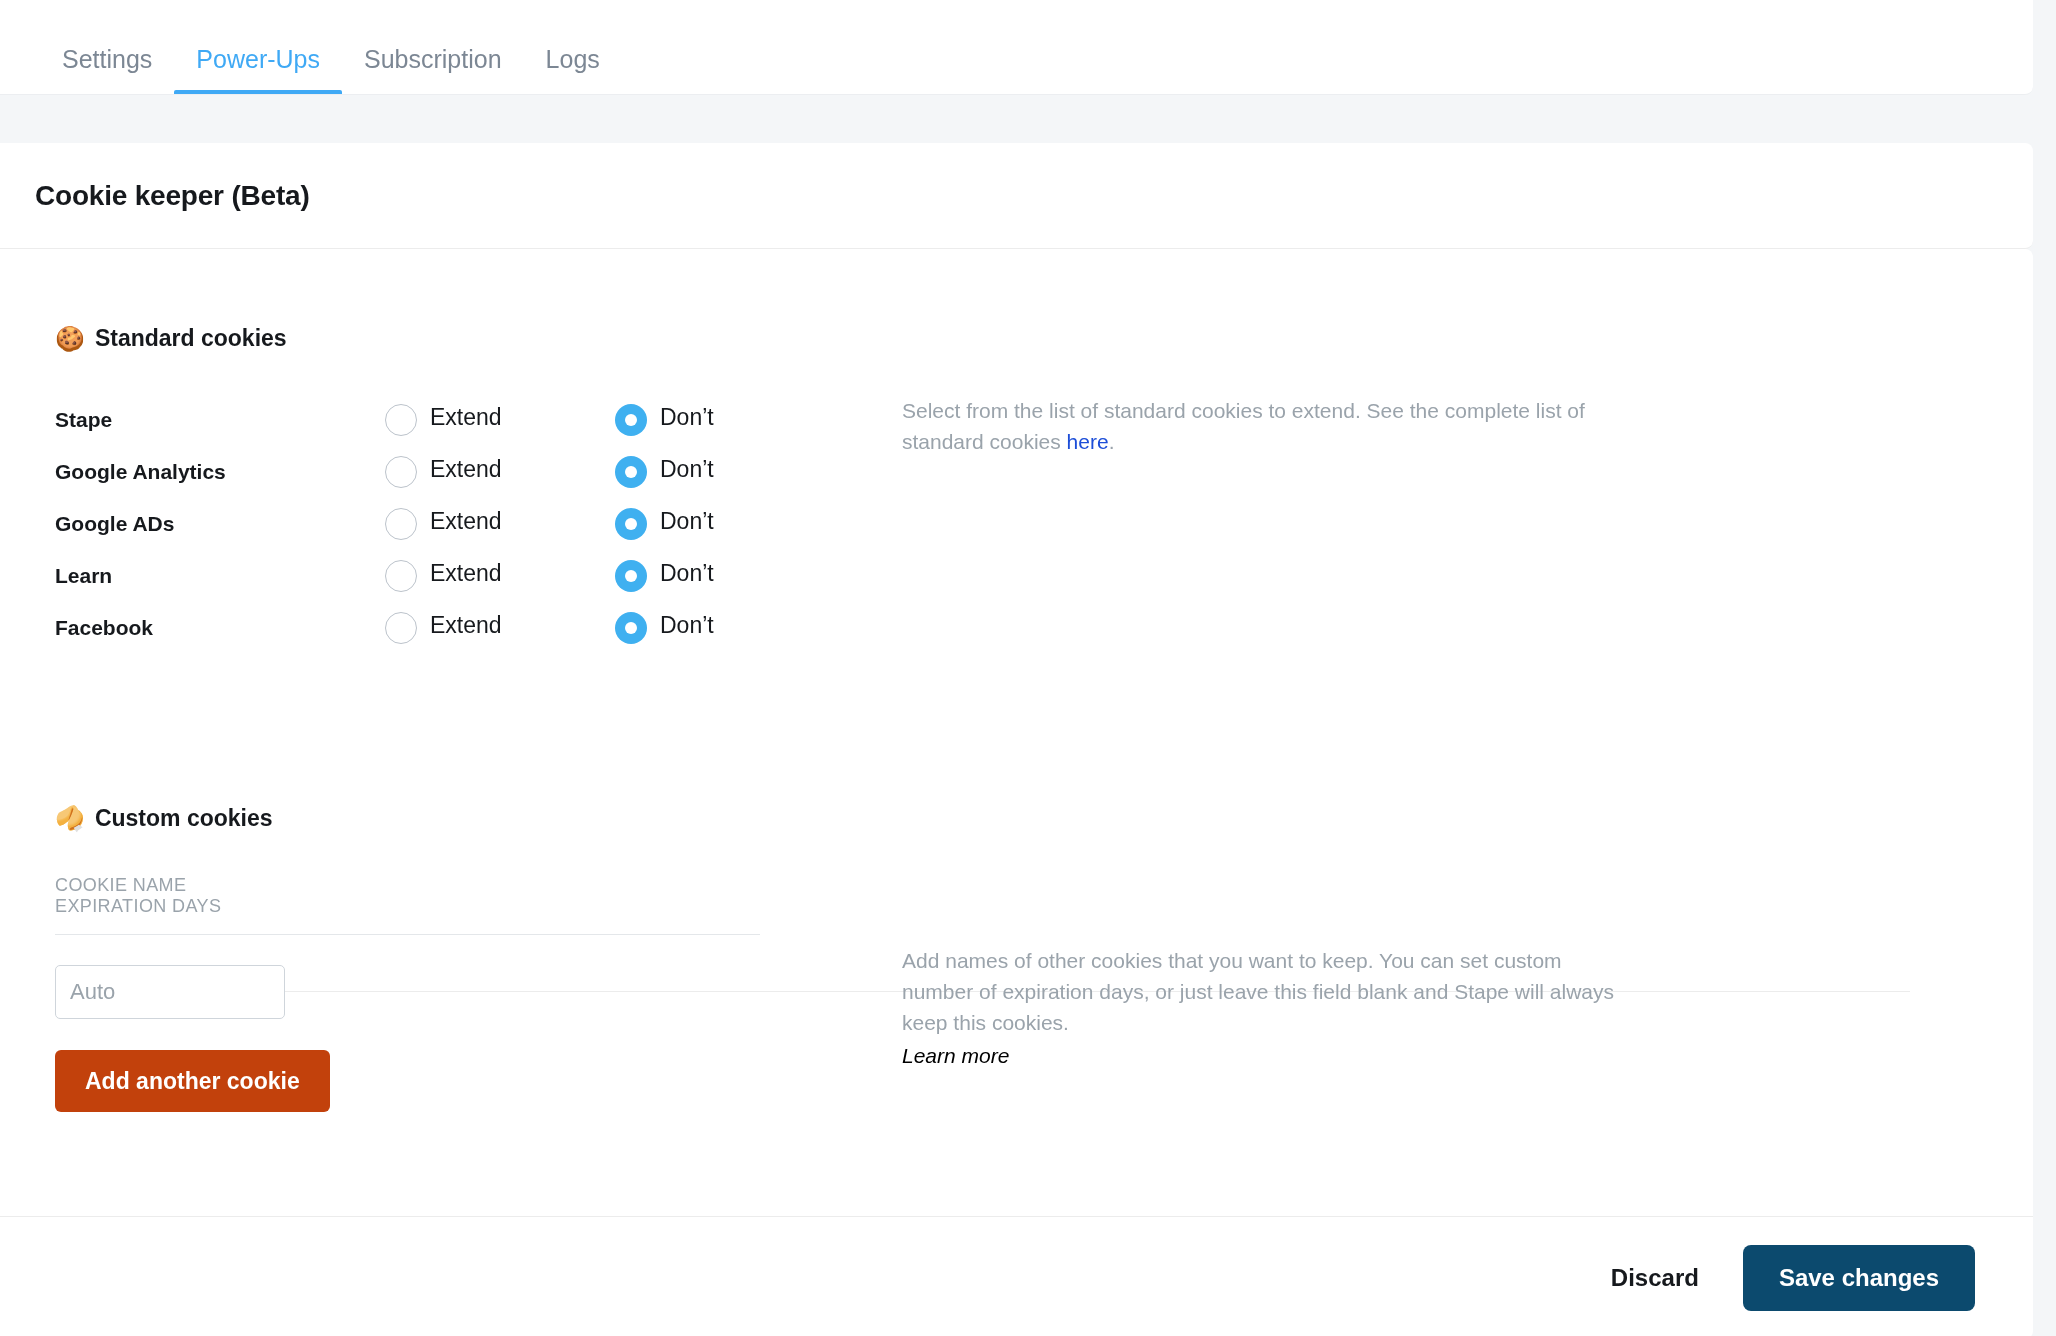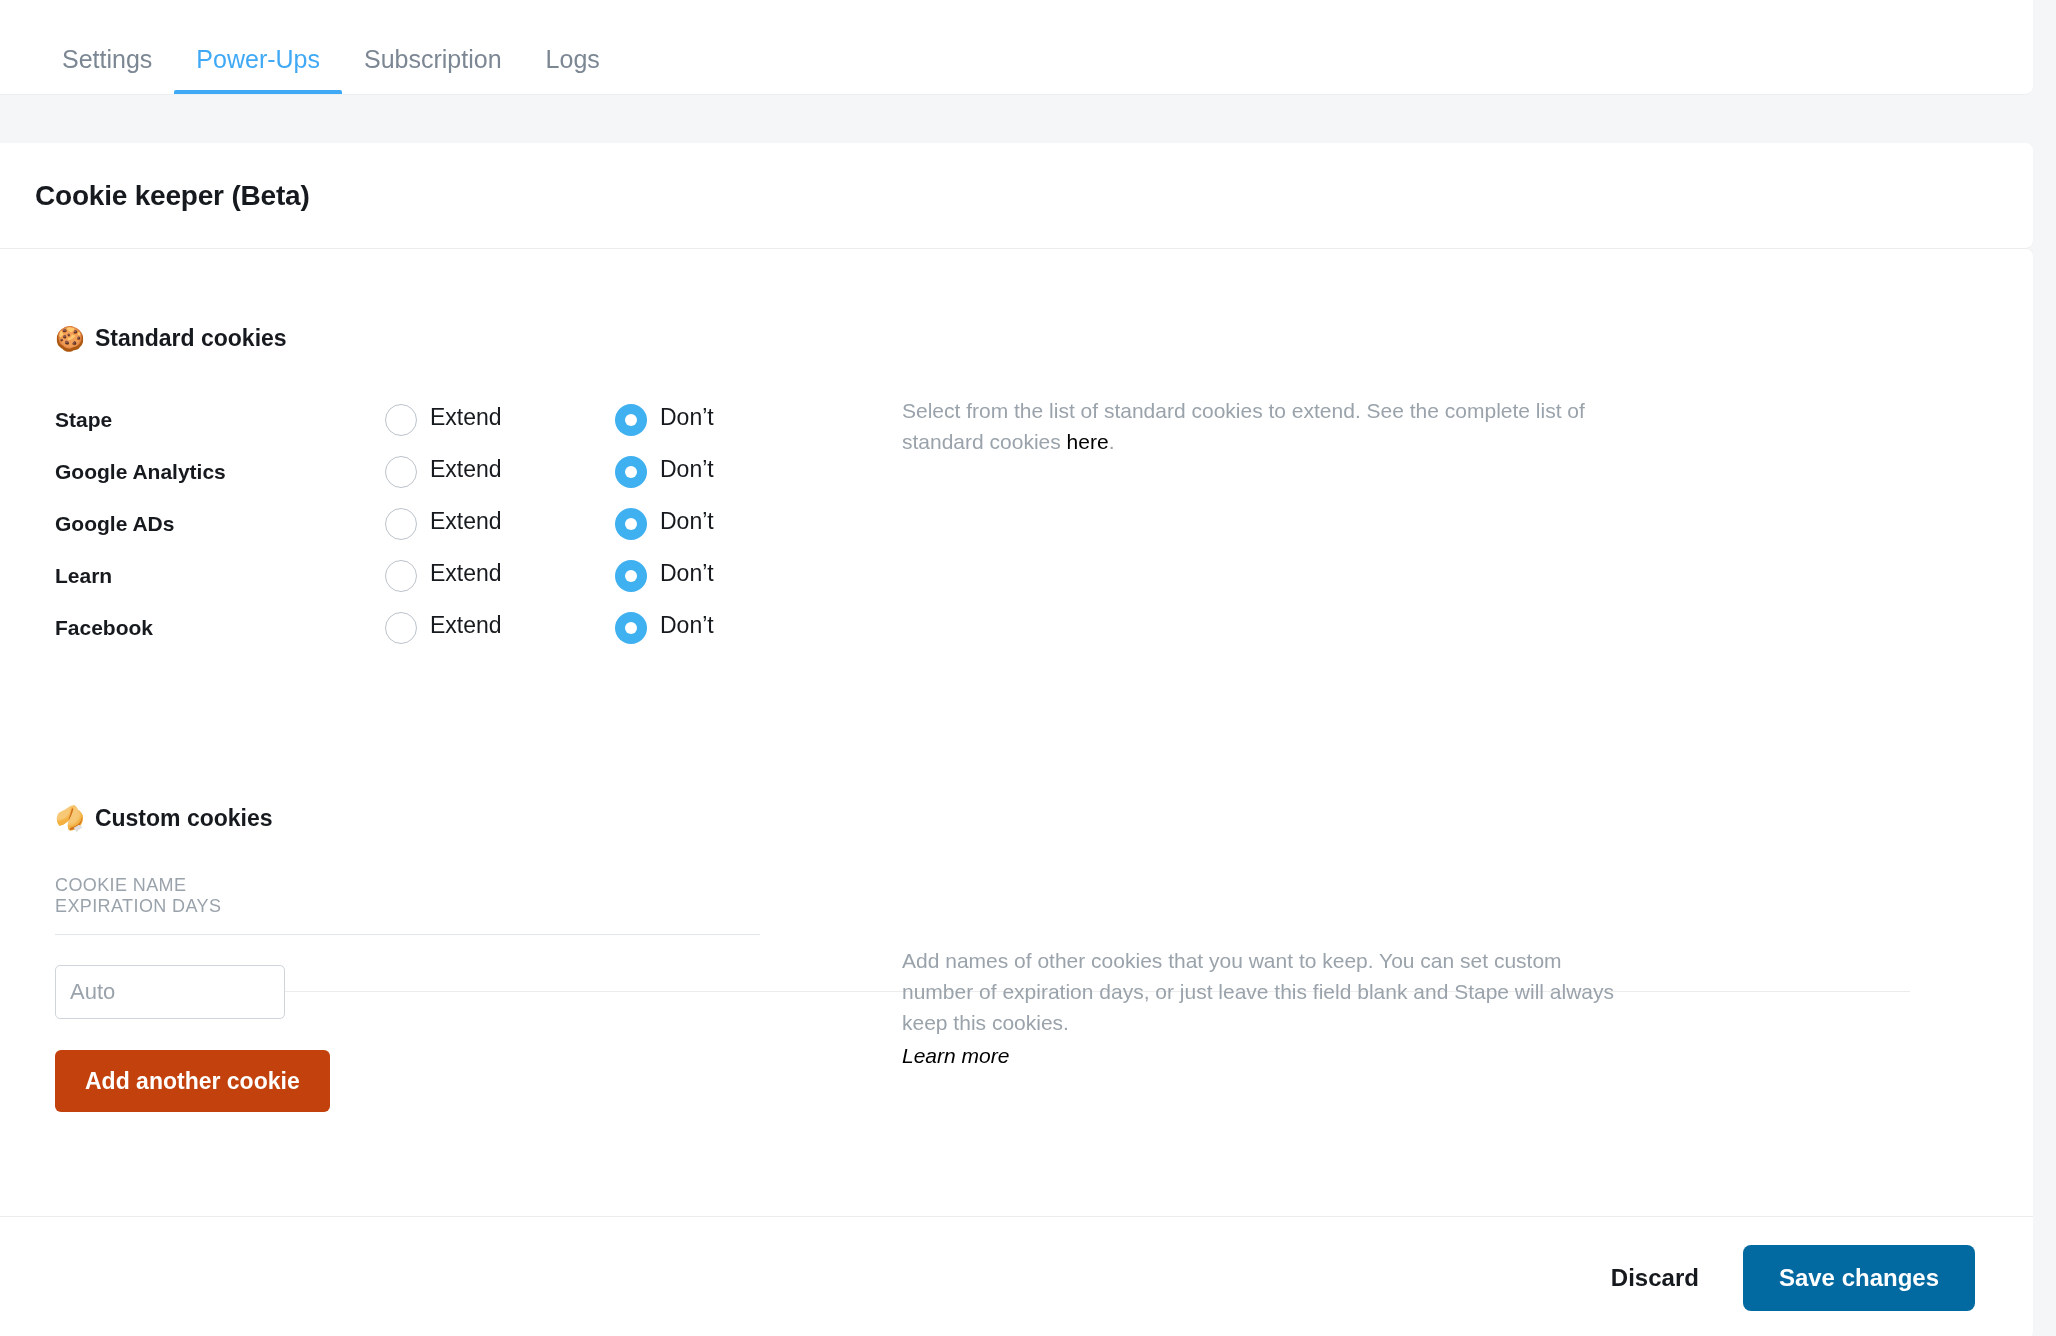--- a/index.html
+++ b/index.html
@@ -180,21 +180,21 @@
     position: absolute;
     left: 922px;
     width: 730px;
     font-size: 21px;
     line-height: 1.48;
     color: #9aa3ab;
   }
   .help-standard { top: 70px; }
   .help-custom { top: 140px; }
   .link-green {
-    color: #000000;
+    color: #1d4ed8;
     text-decoration: none;
     cursor: pointer;
   }
   .learn-more {
     display: block;
     color: #000000;
     cursor: pointer;
     margin-top: 2px;
     font-style: italic;
   }
@@ -282,21 +282,21 @@
     background: transparent;
     border: none;
     font-size: 24px;
     font-weight: bold;
     color: #16191d;
     font-family: "Liberation Sans", sans-serif;
     cursor: pointer;
     padding: 10px 4px;
   }
   .btn-save {
-    background: #0369a1;
+    background: #0c4a6e;
     border: none;
     border-radius: 8px;
     color: #ffffff;
     font-size: 24px;
     font-weight: bold;
     font-family: "Liberation Sans", sans-serif;
     height: 66px;
     padding: 0 36px;
     cursor: pointer;
   }

